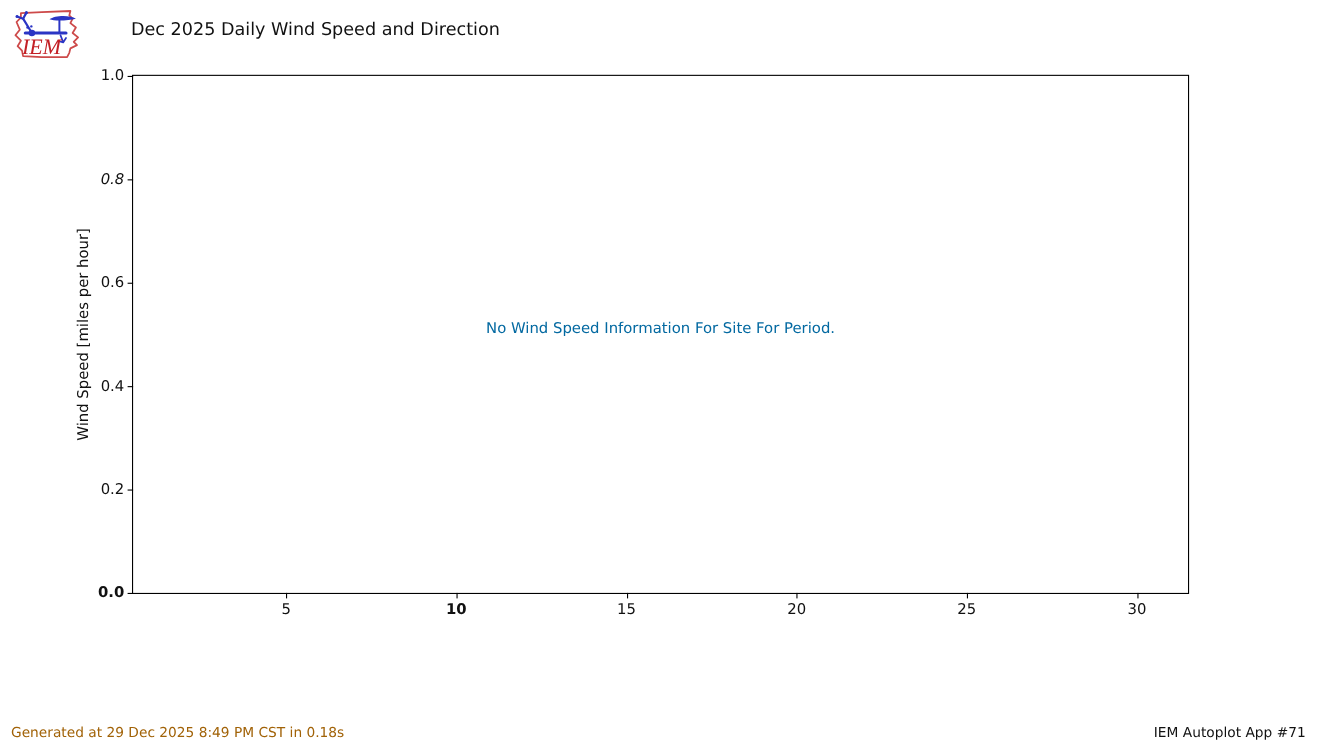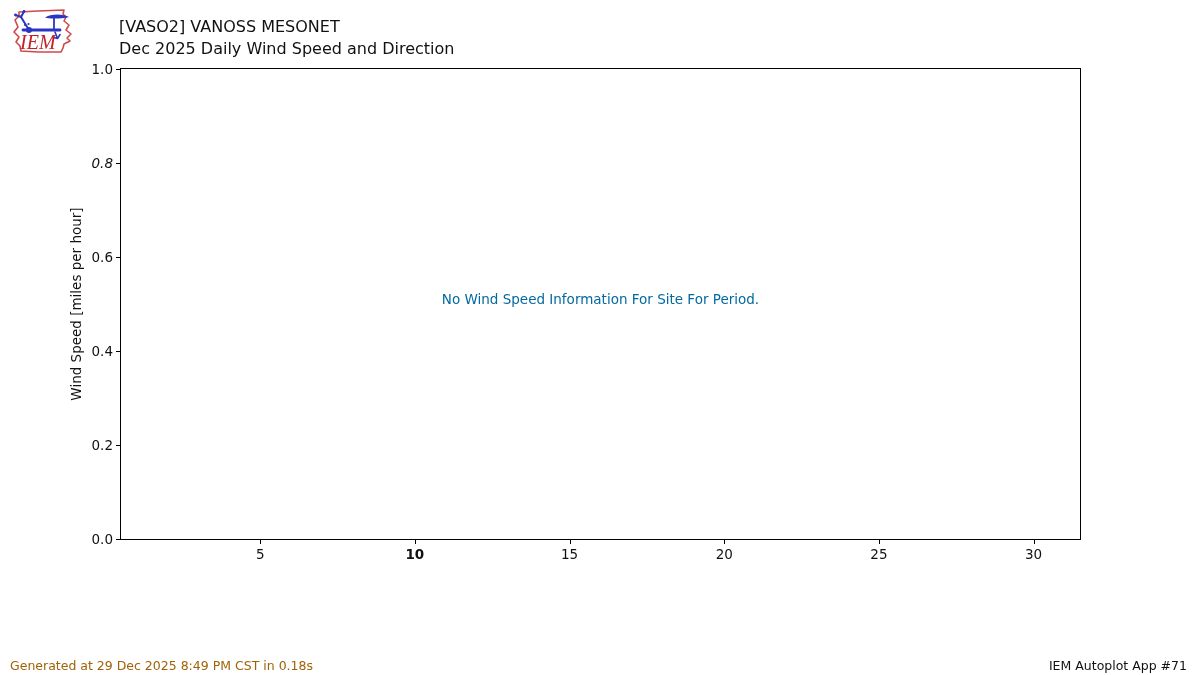--- a/index.html
+++ b/index.html
@@ -49,42 +49,41 @@
         <path d="M37,12.5 C42,8.5 56,8.5 61,12 C55,13.5 42,14.5 37,12.5 Z" fill="#2b35c4" stroke="none"></path>
         <path d="M47,27 L49.5,33.5 M49.5,33.5 L45.5,32.5 M49.5,33.5 L52,29.5" stroke-width="1.6"></path>
         <circle cx="17" cy="20" r="1.1" fill="#2b35c4" stroke="none"></circle>
         <circle cx="20.5" cy="19" r="1.1" fill="#2b35c4" stroke="none"></circle>
       </g>
       <text x="12" y="44" font-size="20" font-style="italic" font-family="'Liberation Serif','DejaVu Serif',serif" fill="#c32026">IEM</text>
     </svg>
   </div>
 
   <div class="titleblock">
-    <div>[VASO2] VANOSS MESONET</div>
     <div>Dec 2025 Daily Wind Speed and Direction</div>
   </div>
 
   <div class="ylabel">Wind Speed [miles per hour]</div>
 
   <div class="plot">
     <div class="message">No Wind Speed Information For Site For Period.</div>
   <div class="xtick" style="left: 14.5161%;"></div>
       <div class="xticklabel" style="left: 14.5161%;">5</div>
       <div class="xtick" style="left: 30.6452%;"></div>
       <div class="xticklabel" style="left: 30.6452%; font-weight: bold;">10</div>
       <div class="xtick" style="left: 46.7742%;"></div>
       <div class="xticklabel" style="left: 46.7742%;">15</div>
       <div class="xtick" style="left: 62.9032%;"></div>
       <div class="xticklabel" style="left: 62.9032%;">20</div>
       <div class="xtick" style="left: 79.0323%;"></div>
       <div class="xticklabel" style="left: 79.0323%;">25</div>
       <div class="xtick" style="left: 95.1613%;"></div>
       <div class="xticklabel" style="left: 95.1613%;">30</div>
       <div class="ytick" style="top: 100%;"></div>
-      <div class="yticklabel" style="top: 100%;">0.0</div>
+      <div class="yticklabel" style="top: 100%; font-weight: bold;">0.0</div>
       <div class="ytick" style="top: 80%;"></div>
       <div class="yticklabel" style="top: 80%;">0.2</div>
       <div class="ytick" style="top: 60%;"></div>
       <div class="yticklabel" style="top: 60%;">0.4</div>
       <div class="ytick" style="top: 40%;"></div>
       <div class="yticklabel" style="top: 40%;">0.6</div>
       <div class="ytick" style="top: 20%;"></div>
       <div class="yticklabel" style="top: 20%; font-style: italic;">0.8</div>
       <div class="ytick" style="top: 0%;"></div>
       <div class="yticklabel" style="top: 0%;">1.0</div>

